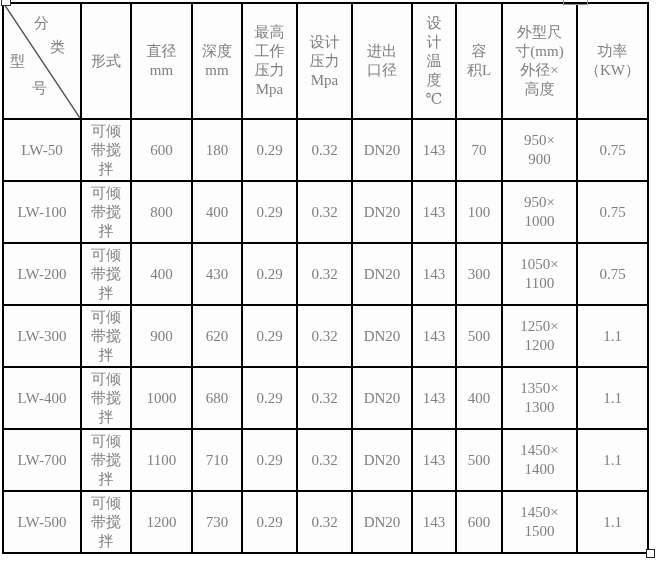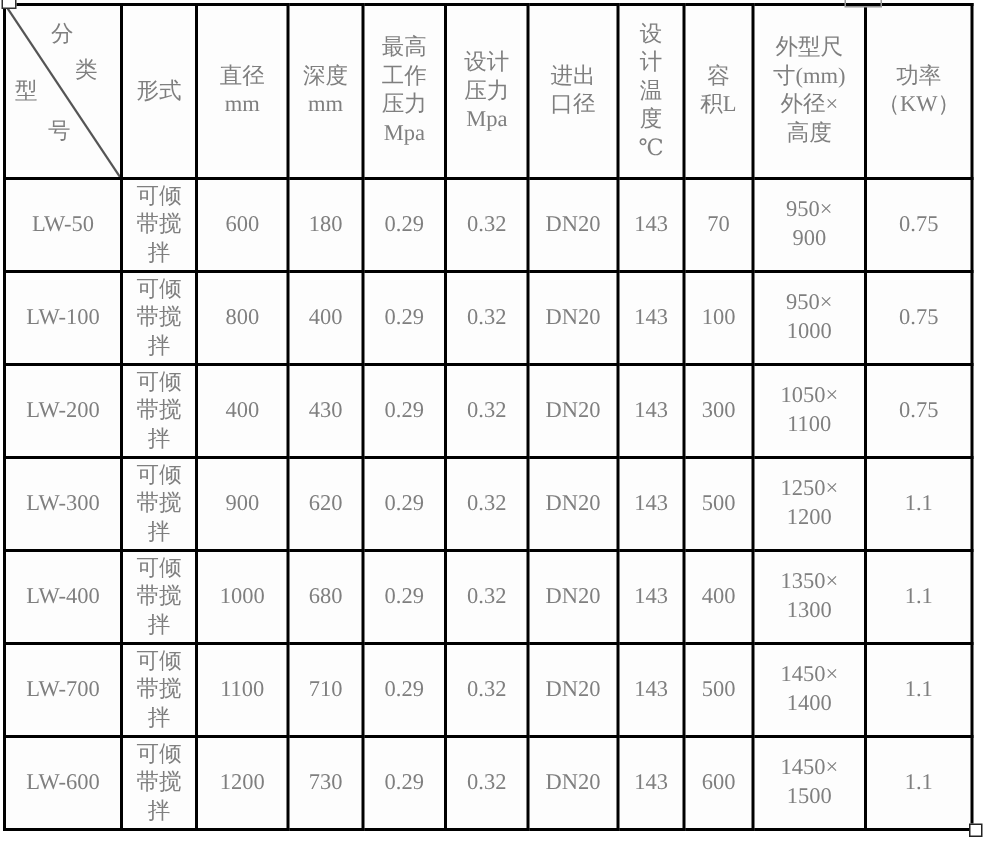--- a/index.html
+++ b/index.html
@@ -197,21 +197,21 @@
     <td>0.29</td>
     <td>0.32</td>
     <td>DN20</td>
     <td>143</td>
     <td>500</td>
     <td>1450×
 1400</td>
     <td>1.1</td>
   </tr>
       <tr>
-    <td>LW-600</td>
+    <td>LW-500</td>
     <td>可倾
 带搅
 拌</td>
     <td>1200</td>
     <td>730</td>
     <td>0.29</td>
     <td>0.32</td>
     <td>DN20</td>
     <td>143</td>
     <td>600</td>

